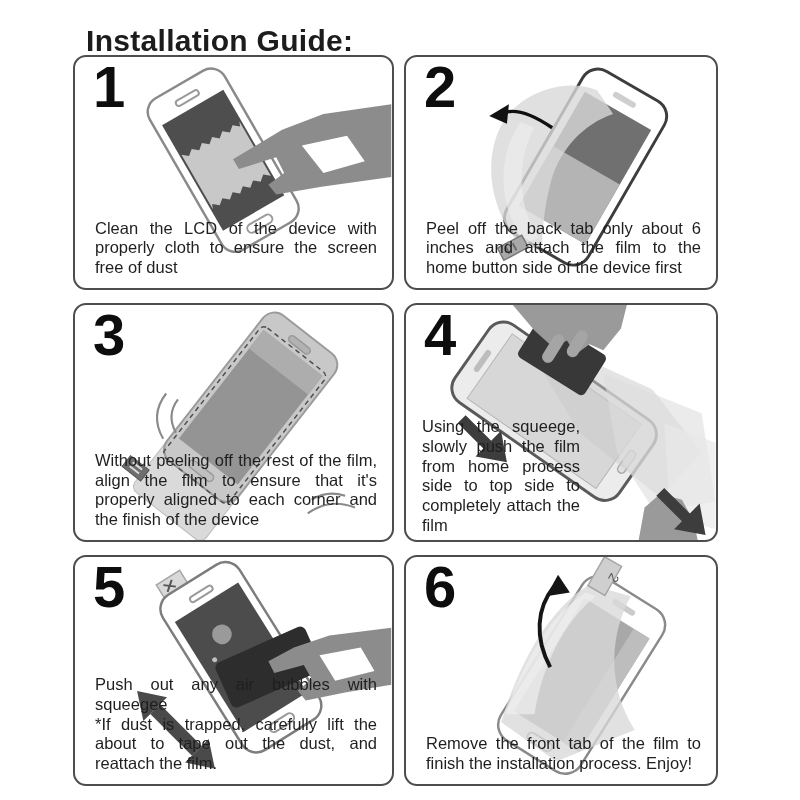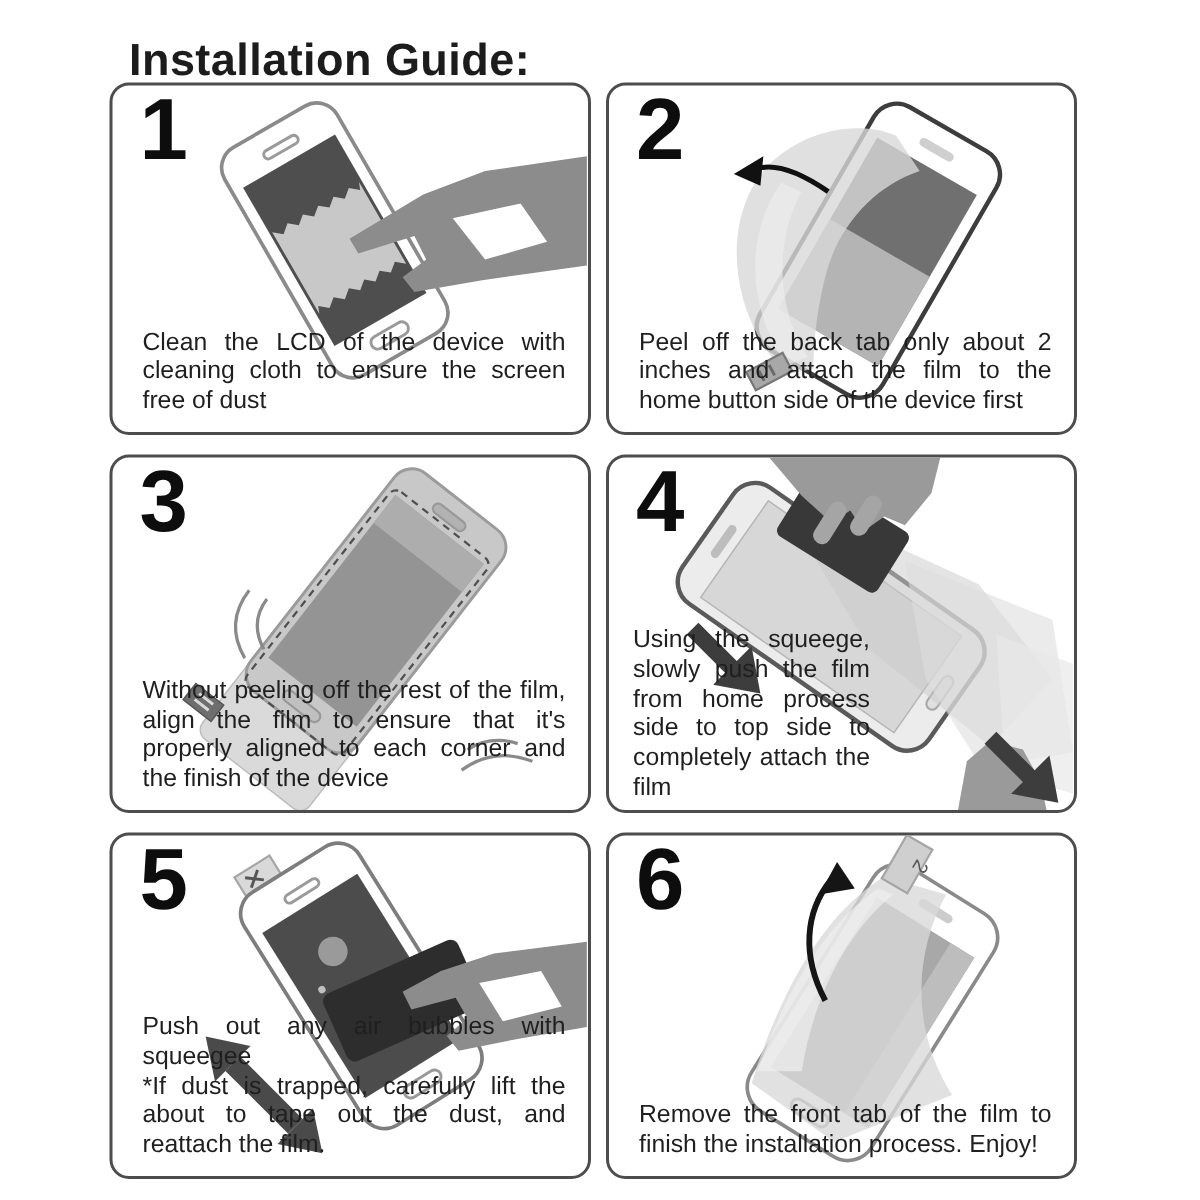--- a/index.html
+++ b/index.html
@@ -44,21 +44,21 @@
     <g transform="translate(150,105) rotate(-30)">
       <rect x="-44" y="-89" width="88" height="178" rx="16" fill="#ffffff" stroke="#8a8a8a" stroke-width="2.5"></rect>
       <rect x="-13" y="-76" width="26" height="6" rx="3" fill="#fff" stroke="#9a9a9a" stroke-width="2"></rect>
       <rect x="-36" y="-62" width="72" height="124" fill="#4e4e4e"></rect>
       <rect x="-14" y="70" width="28" height="9" rx="4.5" fill="#fff" stroke="#9a9a9a" stroke-width="2"></rect>
       <polygon fill="#c8c8c8" points="-34,-26 -28,-21 -22,-26 -16,-21 -10,-26 -4,-21 2,-26 8,-21 14,-26 20,-21 26,-26 32,-21 34,-26 34,38 28,33 22,38 16,33 10,38 4,33 -2,38 -8,33 -14,38 -20,33 -26,38 -32,33 -34,38"></polygon>
     </g>
     <path fill="#8c8c8c" d="M 321,48 L 252,58 L 210,74 L 160,104 L 166,114 L 204,102 L 212,118 L 196,130 L 204,140 L 250,132 L 321,122 Z"></path>
     <polygon fill="#ffffff" points="230,90 276,80 294,106 252,118"></polygon>
   </svg>
-  <p class="caption">Clean the LCD of the device with cleaning cloth to ensure the screen free of dust</p>
+  <p class="caption">Clean the LCD of the device with properly cloth to ensure the screen free of dust</p>
 </section>
 
 <section class="panel" id="p2">
   <div class="step-num">2</div>
   <svg class="illus" viewBox="0 0 314 235" aria-hidden="true">
     <g transform="translate(182,112) rotate(30)">
       <rect x="-48" y="-95" width="96" height="190" rx="18" fill="#ffffff" stroke="#3d3d3d" stroke-width="3"></rect>
       <rect x="-13" y="-82" width="26" height="6" rx="3" fill="#cfcfcf"></rect>
       <rect x="-39" y="-66" width="78" height="134" fill="#707070"></rect>
       <rect x="-39" y="-2" width="78" height="70" fill="#bfbfbf" opacity="0.85"></rect>
@@ -66,21 +66,21 @@
     <path fill="#d8d8d8" opacity="0.8" d="M 120,196 C 80,156 76,92 104,58 C 126,32 166,22 194,34 L 210,58 C 180,68 156,94 147,126 C 140,152 138,176 138,192 Z"></path>
     <path fill="#eeeeee" opacity="0.6" d="M 120,190 C 92,150 92,100 116,66 L 130,72 C 112,104 112,150 134,184 Z"></path>
     <g transform="translate(108,194) rotate(-28)">
       <rect x="-14" y="-7" width="28" height="14" fill="#a8a8a8" stroke="#777" stroke-width="1.5"></rect>
       <line x1="-6" y1="-4" x2="-6" y2="4" stroke="#6a6a6a" stroke-width="2"></line>
       <line x1="2" y1="-4" x2="2" y2="4" stroke="#6a6a6a" stroke-width="2"></line>
     </g>
     <path d="M 148,72 Q 116,50 98,57" stroke="#111" stroke-width="3.5" fill="none"></path>
     <polygon fill="#111" points="84,60 104,48 102,68"></polygon>
   </svg>
-  <p class="caption">Peel off the back tab only about 2 inches and attach the film to the home button side of the device first</p>
+  <p class="caption">Peel off the back tab only about 6 inches and attach the film to the home button side of the device first</p>
 </section>
 
 <section class="panel" id="p3">
   <div class="step-num">3</div>
   <svg class="illus" viewBox="0 0 321 239" aria-hidden="true">
     <g transform="translate(178,104) rotate(38)">
       <rect x="-46" y="70" width="92" height="70" rx="8" fill="#dadada" stroke="#bdbdbd" stroke-width="1"></rect>
       <g>
         <rect x="-66" y="114" width="24" height="14" fill="#6e6e6e" stroke="#555" stroke-width="1"></rect>
         <line x1="-60" y1="118" x2="-48" y2="118" stroke="#d9d9d9" stroke-width="2"></line>

